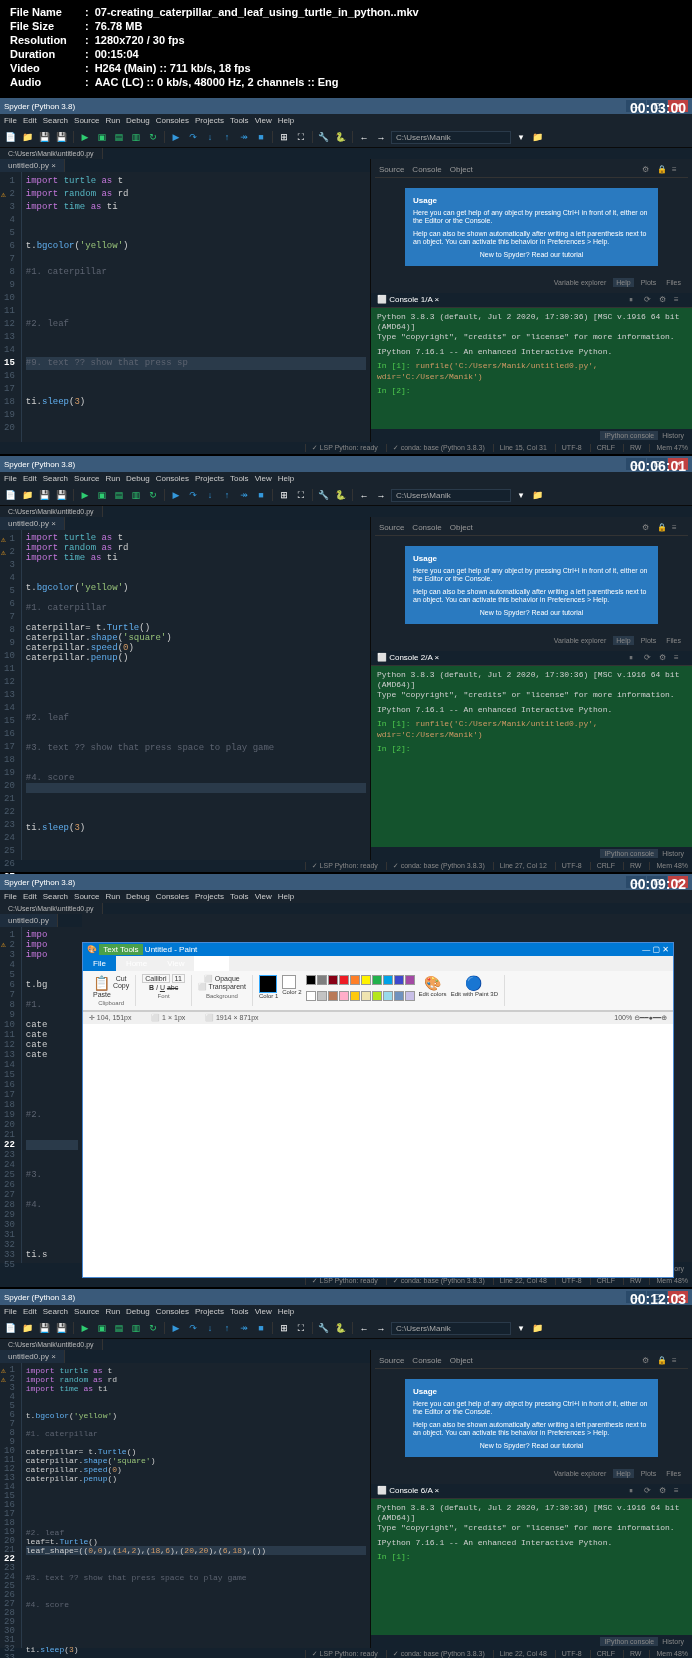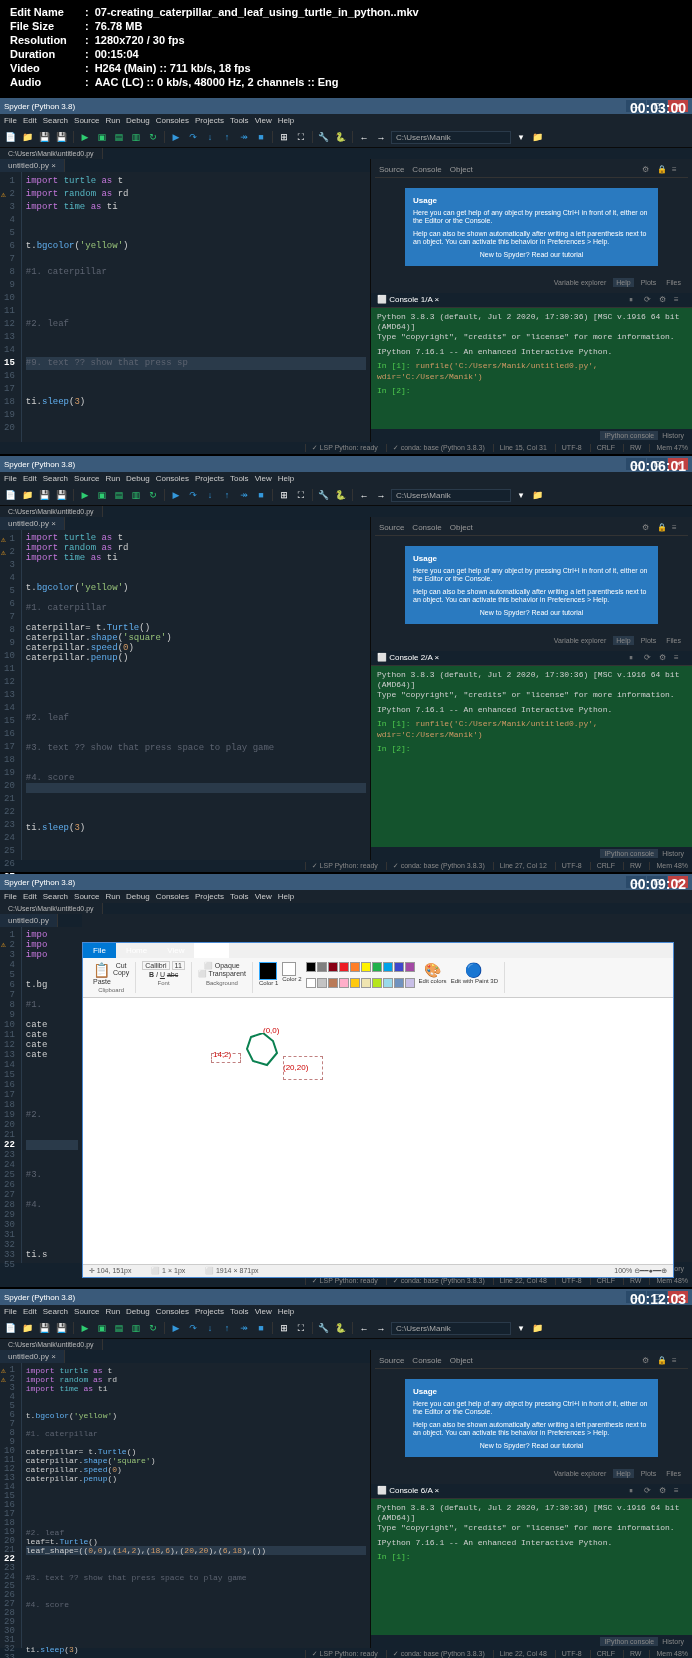--- a/index.html
+++ b/index.html
@@ -74,21 +74,21 @@
 .narrow-editor .editor { height: 336px; }
 .narrow-editor .code-area { width: 40px; overflow: hidden; }
 .f4-editor .editor { height: 285px; }
 .f2-editor .editor { height: 330px; }
 </style>
 </head>
 <body>
 
 <div class="info-block">
   <div class="info-row">
-      <span class="info-label">Edit Name</span>
+      <span class="info-label">File Name</span>
       <span class="info-colon">:</span>
       <span>07-creating_caterpillar_and_leaf_using_turtle_in_python..mkv</span>
     </div>
   <div class="info-row">
       <span class="info-label">File Size</span>
       <span class="info-colon">:</span>
       <span>76.78 MB</span>
     </div>
   <div class="info-row">
       <span class="info-label">Resolution</span>
@@ -538,20 +538,24 @@
             <div class="code-line" style="height:10px"></div>
             <div class="code-line" style="height:10px"></div>
             <div class="code-line" style="height:10px"></div>
             <div class="code-line" style="height:10px"></div>
             <div class="code-line" style="height:10px"><span class="txt">ti.s</span></div>
         </div>
       </div>
     </div>
 
     <div class="paint-window">
+      <div class="paint-titlebar">
+          <span>🎨 <span style="background:#4aa04a;padding:1px 4px">Text Tools</span>  <span>Untitled - Paint</span></span>
+          <span><span>—</span> <span>▢</span> <span>✕</span></span>
+        </div>
       <div class="paint-ribbon-tabs">
           <span style="background:#0078d4;color:#fff">File</span>
           <span>Home</span>
           <span>View</span>
           <span class="active">Text</span>
         </div>
       <div class="paint-ribbon">
         <div class="ribbon-group">
             <div style="display:flex;gap:2px">
               <div style="text-align:center">
@@ -608,30 +612,20 @@
           </div>
           <div>
               <div style="font-size:14px">🎨</div>
               <div style="font-size:6px">Edit colors</div>
             </div>
           <div>
               <div style="font-size:14px;color:#a0c">🔵</div>
               <div style="font-size:6px">Edit with Paint 3D</div>
             </div>
         </div>
-      </div>
-      <div class="paint-canvas">
-        <div class="coord-label" style="left:180px;top:28px">(0,0)</div>
-        <div class="coord-label" style="left:130px;top:52px">14,2)</div>
-        <div class="coord-label" style="left:200px;top:65px">(20,20)</div>
-        <svg class="leaf-shape" style="left:160px;top:35px" width="36" height="36">
-          <polygon points="8,4 20,0 30,8 34,20 24,32 10,28 4,16" fill="none" stroke="#0a8050" stroke-width="2"></polygon>
-        </svg>
-        <div style="position:absolute;left:128px;top:55px;width:30px;height:10px;border:1px dashed #c08080"></div>
-        <div style="position:absolute;left:200px;top:58px;width:40px;height:24px;border:1px dashed #c08080"></div>
       </div>
       <div class="paint-status">
           <span>✛ 104, 151px</span>
           <span>⬜ 1 × 1px</span>
           <span>⬜ 1914 × 871px</span>
           <span class="right"><span>100%</span> ⊖━━●━━⊕</span>
         </div>
     </div>
   </div>
   <div class="bottom-tabs" style="justify-content:flex-end">

